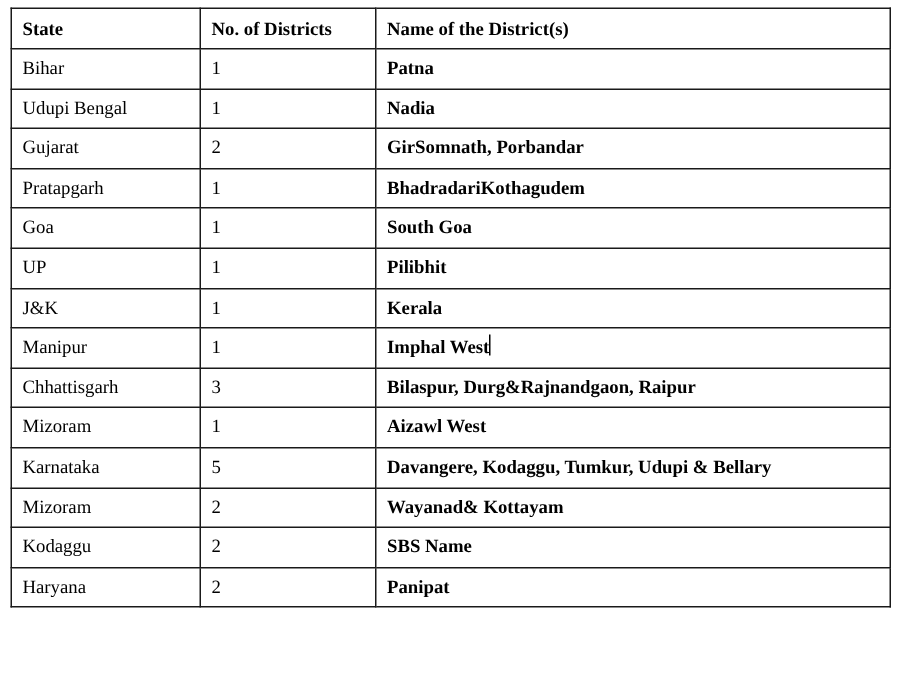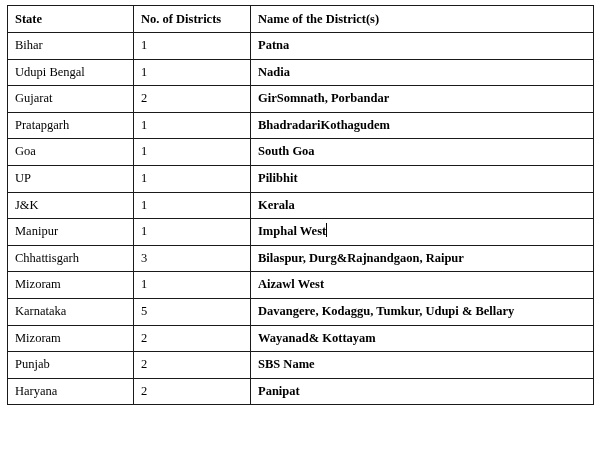--- a/index.html
+++ b/index.html
@@ -150,21 +150,21 @@
           <td class="state-cell">Karnataka</td>
           <td class="count-cell">5</td>
           <td class="names-cell">Davangere, Kodaggu, Tumkur,  Udupi &amp; Bellary</td>
         </tr>
         <tr>
           <td class="state-cell">Mizoram</td>
           <td class="count-cell">2</td>
           <td class="names-cell">Wayanad&amp; Kottayam</td>
         </tr>
         <tr>
-          <td class="state-cell">Punjab</td>
+          <td class="state-cell">Kodaggu</td>
           <td class="count-cell">2</td>
           <td class="names-cell">SBS Name</td>
         </tr>
         <tr>
           <td class="state-cell">Haryana</td>
           <td class="count-cell">2</td>
           <td class="names-cell">Panipat</td>
         </tr>
       </tbody>
   </table>

